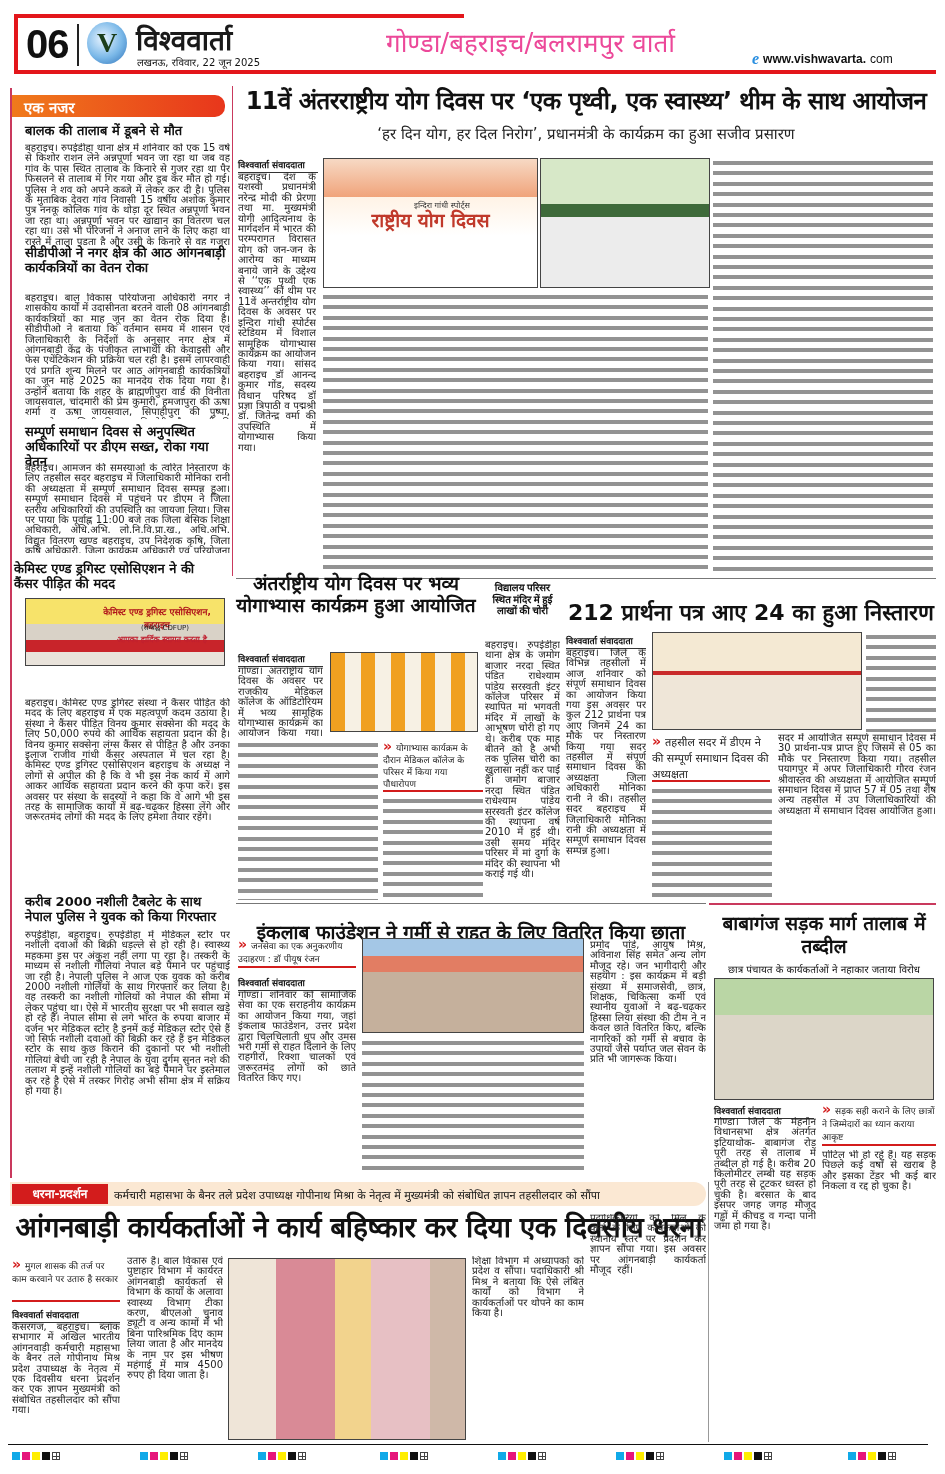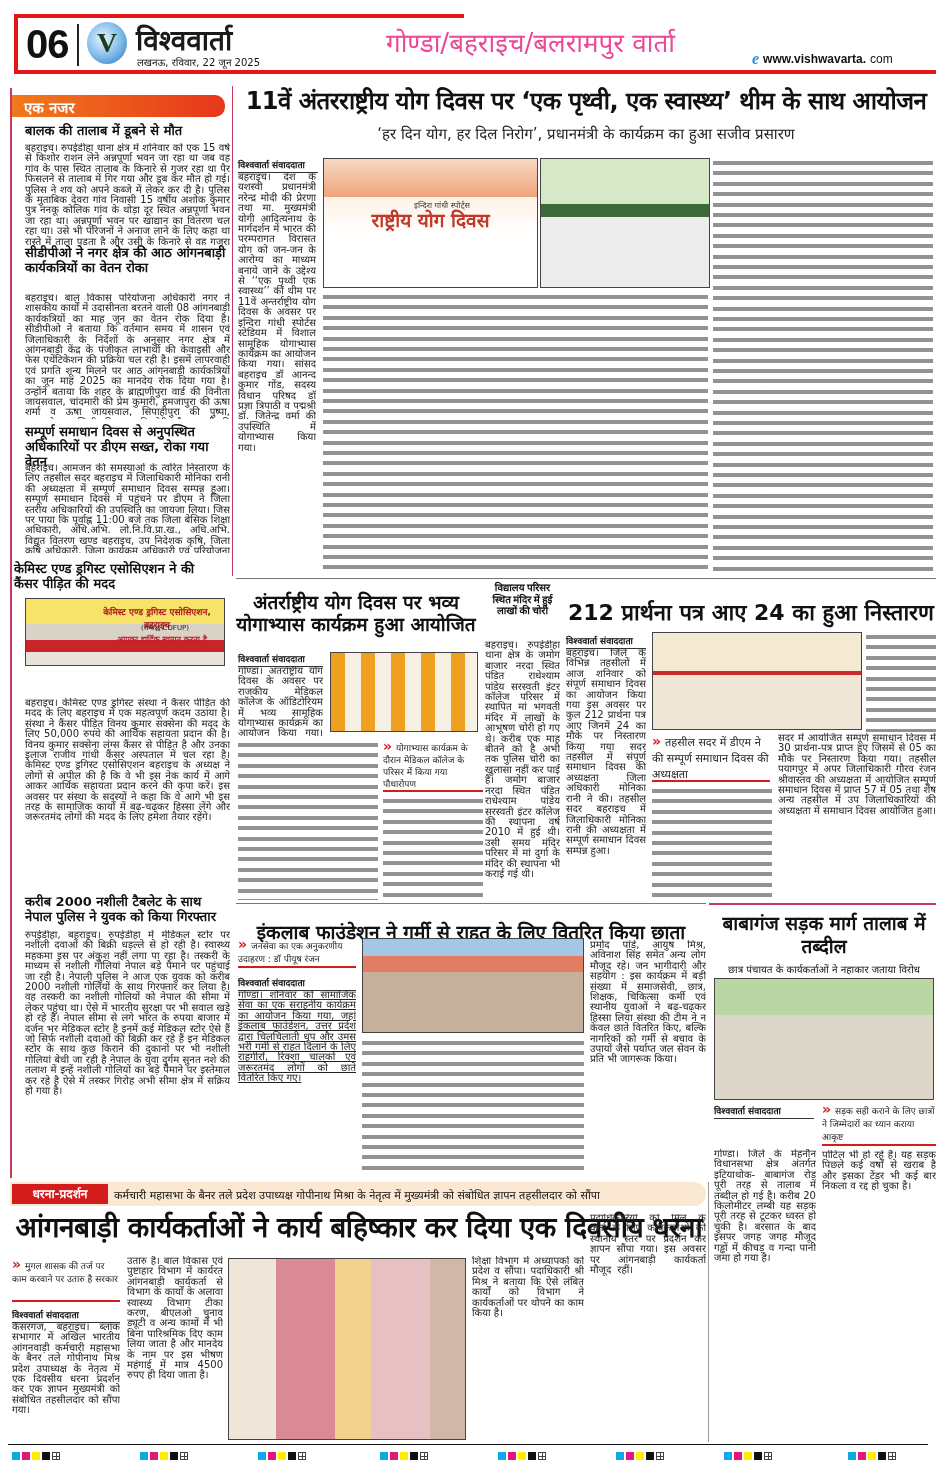--- a/index.html
+++ b/index.html
@@ -109,21 +109,21 @@
 <div class="abs photo scene-yoga" style="left:323px;top:158px;width:215px;height:130px;">
   <div class="banner-text" style="font-size:19px;margin-top:36px;">राष्ट्रीय योग दिवस</div>
   <div style="position:absolute;left:90px;top:40px;font-size:8px;color:#333;">इन्दिरा गांधी स्पोर्ट्स</div>
 </div>
 <div class="abs photo scene-hall" style="left:540px;top:158px;width:170px;height:130px;background:linear-gradient(180deg,#d7e8c8 0 35%,#3e6a3a 35% 45%,#ececec 45% 100%);"></div>
 
 <div class="abs col-text lined" style="left:323px;top:292px;width:385px;height:282px;"></div>
 <div class="abs col-text lined" style="left:713px;top:158px;width:220px;height:415px;"></div>
 
 <div class="abs hrule" style="left:236px;top:578px;width:700px;background:#777;"></div>
-<div class="abs hl" style="left:236px;top:592px;width:240px;font-size:19px;text-align:center;">अंतर्राष्ट्रीय योग दिवस पर भव्य योगाभ्यास कार्यक्रम हुआ आयोजित</div>
+<div class="abs hl" style="left:236px;top:573px;width:240px;font-size:19px;text-align:center;">अंतर्राष्ट्रीय योग दिवस पर भव्य योगाभ्यास कार्यक्रम हुआ आयोजित</div>
 <div class="abs byline" style="left:238px;top:652px;width:85px;">विश्ववार्ता संवाददाता</div>
 <div class="abs col-text" style="left:238px;top:666px;width:85px;height:70px;">गोण्डा। अंतर्राष्ट्रीय योग दिवस के अवसर पर राजकीय मेडिकल कॉलेज के ऑडिटोरियम में भव्य सामूहिक योगाभ्यास कार्यक्रम का आयोजन किया गया। इस कार्यक्रम में जनपद के प्रभारी मंत्री दारा सिंह चौहान मुख्य अतिथि के रूप में उपस्थित रहे। उनके साथ कार्यक्रम में नोडल अधिकारी श्रीमती कंचन वर्मा, जिलाधिकारी श्रीमती नेहा शर्मा तथा मुख्य विकास अधिकारी सहित अन्य वरिष्ठ प्रशासनिक अधिकारियों एवं कर्मचारियों ने प्रतिभाग किया।</div>
 <div class="abs photo scene-hall" style="left:330px;top:652px;width:148px;height:80px;"></div>
 <div class="abs col-text lined" style="left:238px;top:740px;width:140px;height:160px;"></div>
 <div class="abs pullquote" style="left:383px;top:740px;width:100px;font-size:9px;line-height:12px;">
   <span class="chev">»</span><span>योगाभ्यास कार्यक्रम के दौरान मेडिकल कॉलेज के परिसर में किया गया पौधारोपण</span>
 </div>
 <div class="abs redbar" style="left:383px;top:790px;width:100px;"></div>
 <div class="abs col-text lined" style="left:383px;top:796px;width:100px;height:104px;"></div>
 
@@ -142,31 +142,31 @@
 <div class="abs col-text lined" style="left:652px;top:786px;width:120px;height:114px;"></div>
 <div class="abs col-text" style="left:778px;top:733px;width:158px;height:167px;">सदर में आयोजित सम्पूर्ण समाधान दिवस में 30 प्रार्थना-पत्र प्राप्त हुए जिसमें से 05 का मौके पर निस्तारण किया गया। तहसील पयागपुर में अपर जिलाधिकारी गौरव रंजन श्रीवास्तव की अध्यक्षता में आयोजित सम्पूर्ण समाधान दिवस में प्राप्त 57 में 05 तथा शेष अन्य तहसील में उप जिलाधिकारियों की अध्यक्षता में समाधान दिवस आयोजित हुआ।</div>
 
 <div class="abs hrule" style="left:236px;top:903px;width:470px;background:#777;"></div>
 <div class="abs hl" style="left:236px;top:906px;width:470px;font-size:19px;text-align:center;margin-top:16px;">इंकलाब फाउंडेशन ने गर्मी से राहत के लिए वितरित किया छाता</div>
 <div class="abs pullquote" style="left:238px;top:938px;width:118px;font-size:9px;line-height:13px;">
   <span class="chev">»</span><span>जनसेवा का एक अनुकरणीय उदाहरण : डॉ पीयूष रंजन</span>
 </div>
 <div class="abs redbar" style="left:238px;top:966px;width:118px;"></div>
 <div class="abs byline" style="left:238px;top:976px;width:118px;">विश्ववार्ता संवाददाता</div>
-<div class="abs col-text" style="left:238px;top:990px;width:118px;height:180px;text-decoration:underline;">गोण्डा। शनिवार को सामाजिक सेवा का एक सराहनीय कार्यक्रम का आयोजन किया गया, जहां इंकलाब फाउंडेशन, उत्तर प्रदेश द्वारा चिलचिलाती धूप और उमस भरी गर्मी से राहत दिलाने के लिए राहगीरों, रिक्शा चालकों एवं जरूरतमंद लोगों को छाते वितरित किए गए।</div>
+<div class="abs col-text" style="left:238px;top:990px;width:118px;height:180px;">गोण्डा। शनिवार को सामाजिक सेवा का एक सराहनीय कार्यक्रम का आयोजन किया गया, जहां इंकलाब फाउंडेशन, उत्तर प्रदेश द्वारा चिलचिलाती धूप और उमस भरी गर्मी से राहत दिलाने के लिए राहगीरों, रिक्शा चालकों एवं जरूरतमंद लोगों को छाते वितरित किए गए।</div>
 <div class="abs photo scene-street" style="left:362px;top:938px;width:222px;height:95px;"></div>
 <div class="abs col-text lined" style="left:362px;top:1038px;width:222px;height:132px;"></div>
 <div class="abs col-text" style="left:590px;top:940px;width:116px;height:230px;">प्रमोद पांडे, आयुष मिश्र, अविनाश सिंह समेत अन्य लोग मौजूद रहे। जन भागीदारी और सहयोग : इस कार्यक्रम में बड़ी संख्या में समाजसेवी, छात्र, शिक्षक, चिकित्सा कर्मी एवं स्थानीय युवाओं ने बढ़-चढ़कर हिस्सा लिया संस्था की टीम ने न केवल छाते वितरित किए, बल्कि नागरिकों को गर्मी से बचाव के उपायों जैसे पर्याप्त जल सेवन के प्रति भी जागरूक किया।</div>
 
 <div class="abs" style="left:709px;top:903px;width:227px;height:2px;background:#c9395d;"></div>
 <div class="abs hl" style="left:714px;top:912px;width:220px;font-size:19px;text-align:center;line-height:1.2;">बाबागंज सड़क मार्ग तालाब में तब्दील</div>
 <div class="abs" style="left:714px;top:962px;width:220px;font-size:10px;text-align:center;">छात्र पंचायत के कार्यकर्ताओं ने नहाकार जताया विरोध</div>
 <div class="abs photo scene-road" style="left:714px;top:978px;width:220px;height:122px;"></div>
 <div class="abs byline" style="left:714px;top:1104px;width:100px;">विश्ववार्ता संवाददाता</div>
-<div class="abs col-text" style="left:714px;top:1149px;width:102px;height:325px;">गोण्डा। जिले के मेहनौन विधानसभा क्षेत्र अंतर्गत इटियाथोक- बाबागंज रोड पूरी तरह से तालाब में तब्दील हो गई है। करीब 20 किलोमीटर लम्बी यह सड़क पूरी तरह से टूटकर ध्वस्त हो चुकी है। बरसात के बाद इसपर जगह जगह मौजूद गड्ढों में कीचड़ व गन्दा पानी जमा हो गया है।</div>
+<div class="abs col-text" style="left:714px;top:1117px;width:102px;height:325px;">गोण्डा। जिले के मेहनौन विधानसभा क्षेत्र अंतर्गत इटियाथोक- बाबागंज रोड पूरी तरह से तालाब में तब्दील हो गई है। करीब 20 किलोमीटर लम्बी यह सड़क पूरी तरह से टूटकर ध्वस्त हो चुकी है। बरसात के बाद इसपर जगह जगह मौजूद गड्ढों में कीचड़ व गन्दा पानी जमा हो गया है।</div>
 <div class="abs pullquote" style="left:822px;top:1103px;width:114px;font-size:9px;line-height:13px;">
   <span class="chev">»</span><span>सड़क सही कराने के लिए छात्रों ने जिम्मेदारों का ध्यान कराया आकृष्ट</span>
 </div>
 <div class="abs redbar" style="left:822px;top:1144px;width:114px;"></div>
 <div class="abs col-text" style="left:822px;top:1150px;width:114px;height:292px;">पोटिल भी हो रहे हैं। यह सड़क पिछले कई वर्षों से खराब है और इसका टेंडर भी कई बार निकला व रद्द हो चुका है।</div>
 
 <div class="abs" style="left:10px;top:1182px;width:696px;height:24px;background:#fbe8d3;border-radius:0 12px 12px 0;"></div>
 <div class="abs" style="left:12px;top:1184px;width:96px;height:20px;background:#d31c1c;color:#fff;font-weight:bold;font-size:12px;text-align:center;line-height:20px;">धरना-प्रदर्शन</div>
 <div class="abs" style="left:114px;top:1187px;width:590px;font-size:11px;color:#111;white-space:nowrap;overflow:hidden;">कर्मचारी महासभा के बैनर तले प्रदेश उपाध्यक्ष गोपीनाथ मिश्रा के नेतृत्व में मुख्यमंत्री को संबोधित ज्ञापन तहसीलदार को सौंपा</div>
 <div class="abs hl" style="left:12px;top:1212px;width:694px;font-size:28px;text-align:center;letter-spacing:-0.5px;">आंगनबाड़ी कार्यकर्ताओं ने कार्य बहिष्कार कर दिया एक दिवसीय धरना</div>

